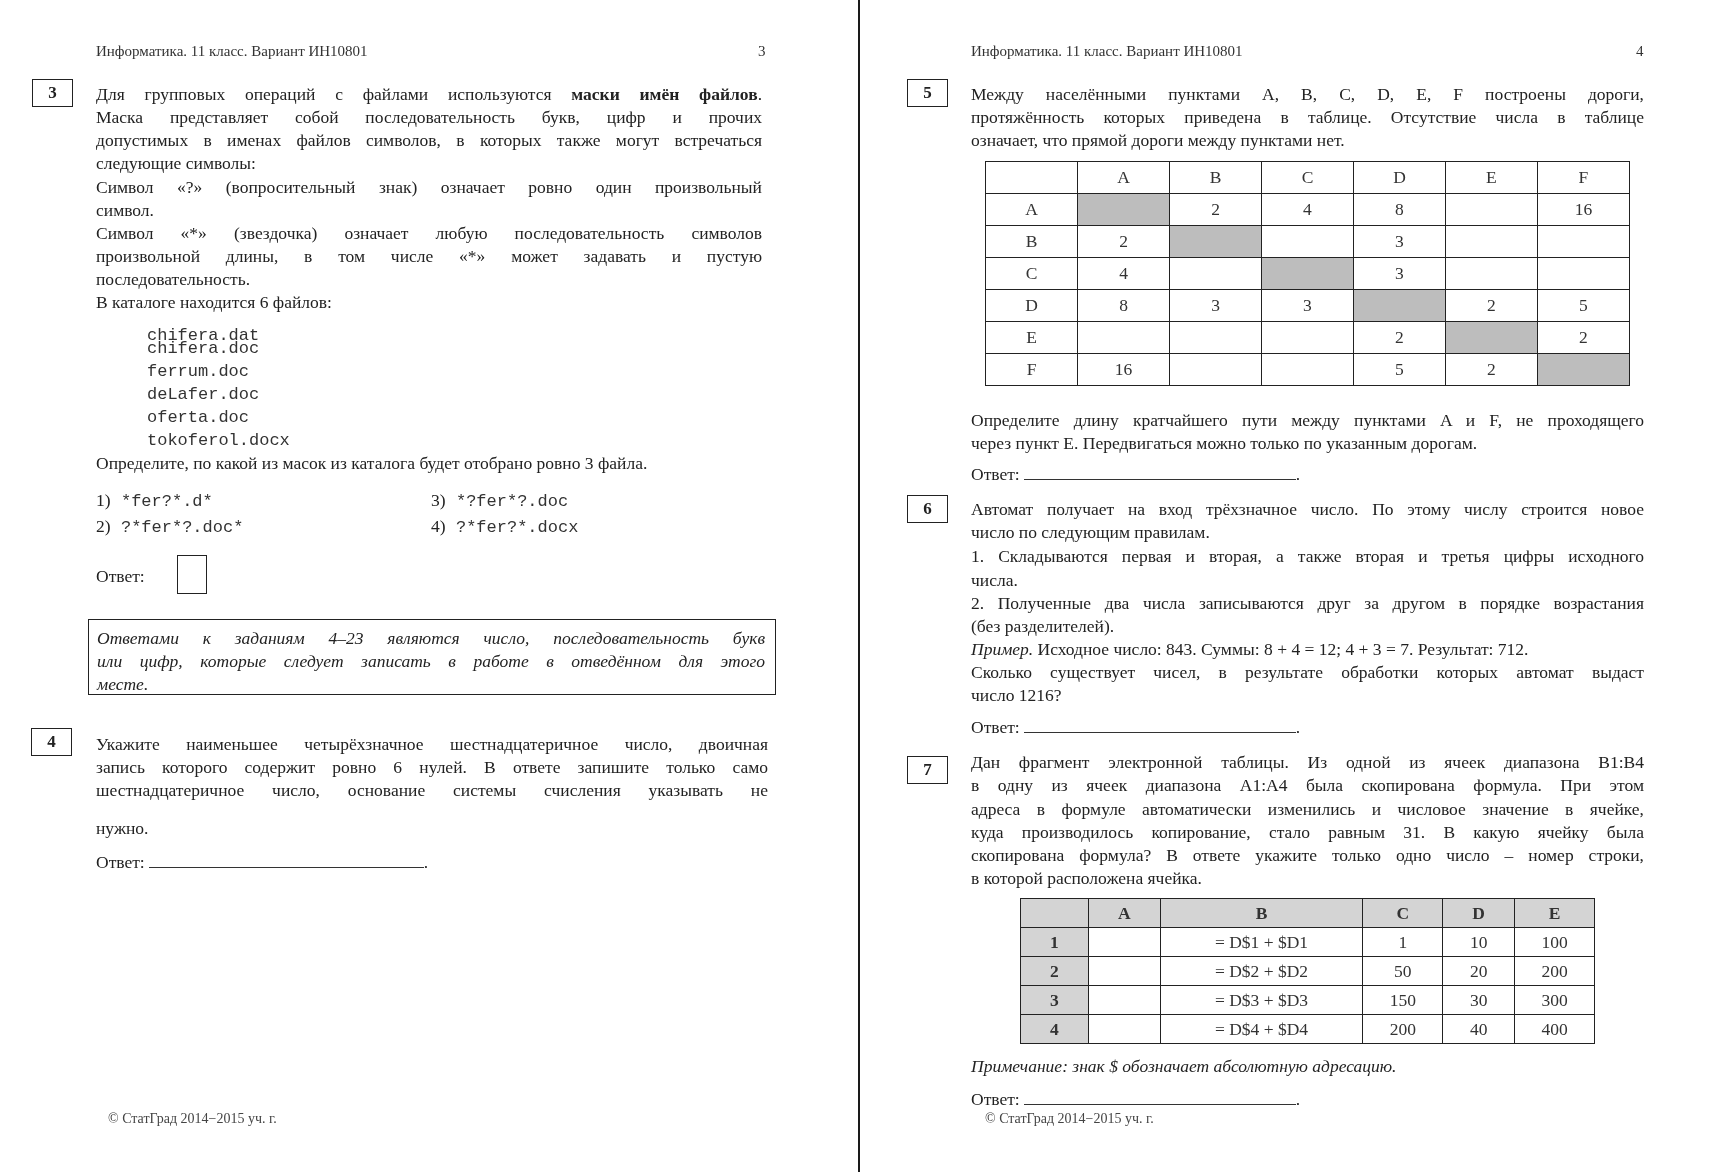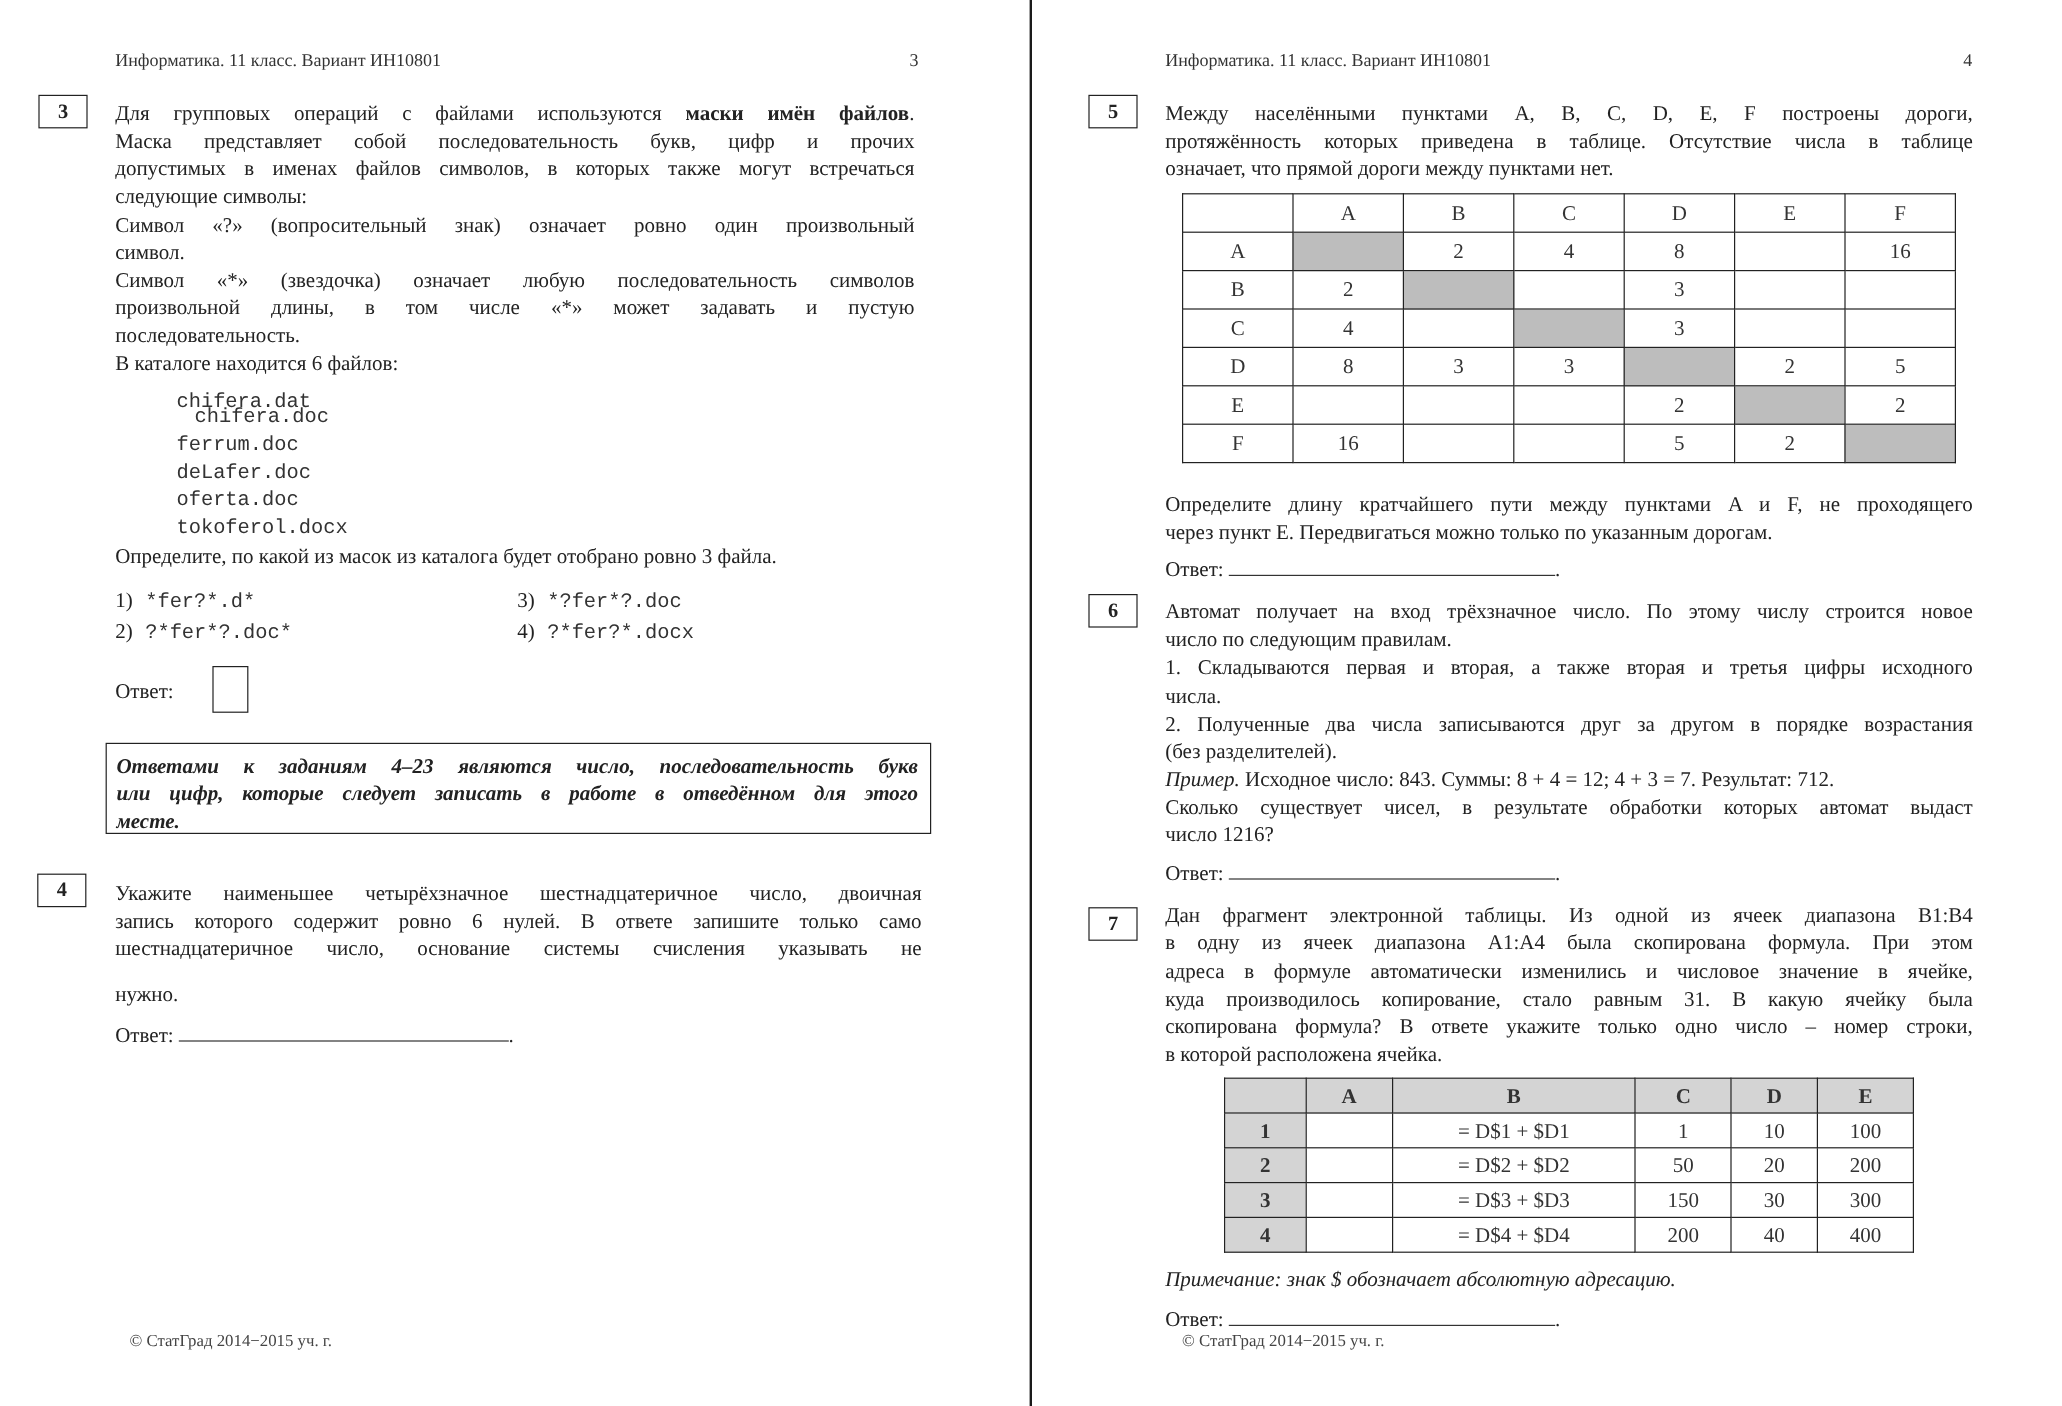--- a/index.html
+++ b/index.html
@@ -17,21 +17,21 @@
     box-sizing: border-box; text-align: center; font-weight: bold; font-size: 17px; line-height: 26px;
   }
   .jline { position: absolute; line-height: 1; white-space: nowrap; text-align: justify; text-align-last: justify; }
   .lline { position: absolute; line-height: 1; white-space: nowrap; }
   .mono { font-family: "Liberation Mono", "DejaVu Sans Mono", monospace; font-size: 17px; color: #333; }
   .bold { font-weight: bold; }
   .ital { font-style: italic; }
   .answer-line { display: inline-block; border-bottom: 1.3px solid #333; vertical-align: baseline; height: 14px; }
   .answer-box { position: absolute; border: 1.5px solid #222; box-sizing: border-box; }
   .note-box { position: absolute; left: 88px; top: 619px; width: 688px; height: 76px; border: 1.5px solid #222; box-sizing: border-box; }
-  .note-box .nl { position: absolute; left: 8px; width: 668px; font-weight: bold; font-style: italic; line-height: 1; white-space: nowrap; text-align: justify; text-align-last: justify; }
+  .note-box .nl { position: absolute; left: 8px; width: 668px; font-weight: normal; font-style: italic; line-height: 1; white-space: nowrap; text-align: justify; text-align-last: justify; }
   table.grid { position: absolute; border-collapse: collapse; }
   table.grid td { border: 1.3px solid #222; text-align: center; padding: 0; font-size: 17.5px; color: #333; }
   table.dist td { height: 31px; width: 92px; }
   table.dist td.shade { background: #bdbdbd; }
   table.sheet td { height: 28px; }
   table.sheet td.hd { background: #d4d4d4; font-weight: bold; }
   .footer { font-size: 14px; color: #444; }
 </style>
 </head>
 <body>
@@ -50,21 +50,21 @@
   <div class="lline" style="left:96px; top:155px;">следующие символы:</div>
   <div class="jline" style="left:96px; top:179px; width:666px;">Символ «?» (вопросительный знак) означает ровно один произвольный</div>
   <div class="lline" style="left:96px; top:202px;">символ.</div>
   <div class="jline" style="left:96px; top:225px; width:666px;">Символ «*» (звездочка) означает любую последовательность символов</div>
   <div class="jline" style="left:96px; top:248px; width:666px;">произвольной длины, в том числе «*» может задавать и пустую</div>
   <div class="lline" style="left:96px; top:271px;">последовательность.</div>
   <div class="lline" style="left:96px; top:294px;">В каталоге находится 6 файлов:</div>
 
   <div>
     <div class="lline mono" style="left:147px; top:327px;">chifera.dat</div>
-    <div class="lline mono" style="left:162px; top:340px;">chifera.doc</div>
+    <div class="lline mono" style="left:147px; top:340px;">chifera.doc</div>
     <div class="lline mono" style="left:147px; top:363px;">ferrum.doc</div>
     <div class="lline mono" style="left:147px; top:386px;text-align:right;">deLafer.doc</div>
     <div class="lline mono" style="left:147px; top:409px;">oferta.doc</div>
     <div class="lline mono" style="left:147px; top:432px;">tokoferol.docx</div>
   </div>
 
   <div class="lline" style="left:96px; top:455px;">Определите, по какой из масок из каталога будет отобрано ровно 3 файла.</div>
 
   <div>
     <div class="lline" style="left:96px; top:492px;">

